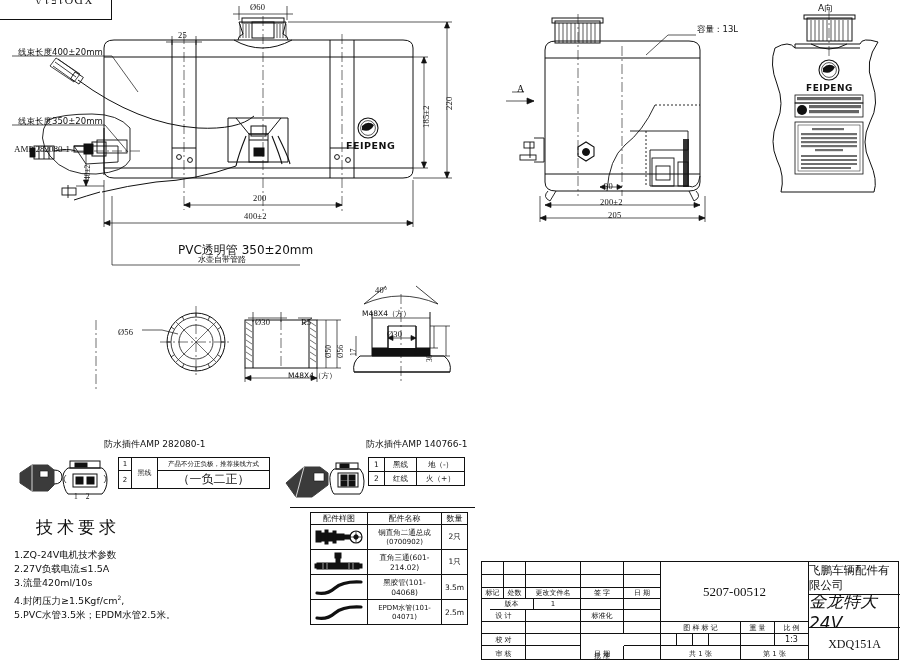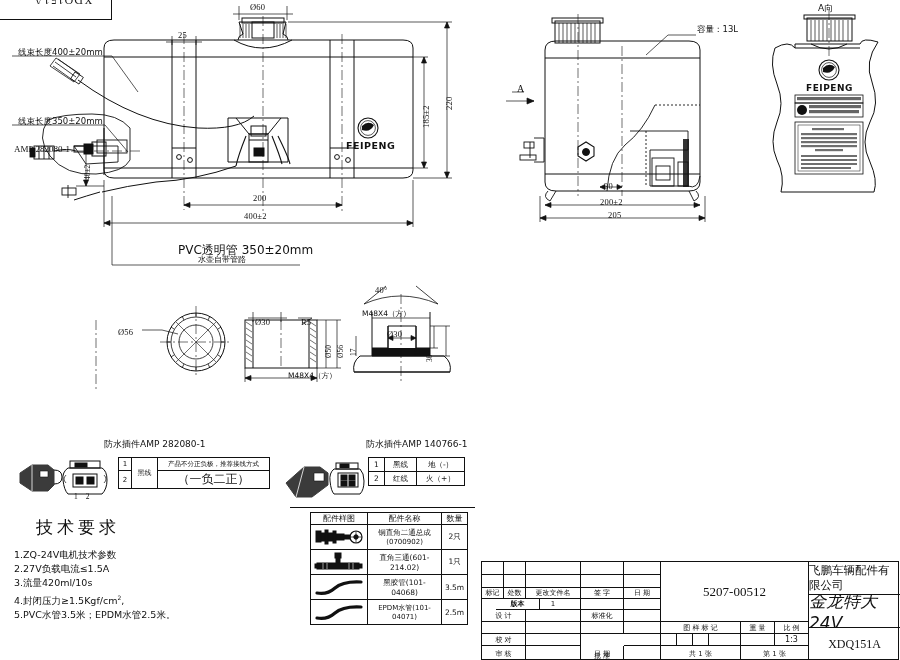--- a/index.html
+++ b/index.html
@@ -727,21 +727,21 @@
     <div class="cell" style="left:44px; top:13px; width:55px; height:13px;"></div>
     <div class="cell" style="left:99px; top:13px; width:43px; height:13px;"></div>
     <div class="cell" style="left:142px;top:13px; width:37px; height:13px;"></div>
 
     <div class="cell" style="left:0;   top:26px; width:22px; height:11px;">标记</div>
     <div class="cell" style="left:22px; top:26px; width:22px; height:11px;">处数</div>
     <div class="cell" style="left:44px; top:26px; width:55px; height:11px;">更改文件名</div>
     <div class="cell" style="left:99px; top:26px; width:43px; height:11px;">签  字</div>
     <div class="cell" style="left:142px;top:26px; width:37px; height:11px;">日  期</div>
 
-    <div class="cell" style="left:14px;   top:37px; width:44px; height:11px;font-weight:bold;">版本</div>
+    <div class="cell" style="left:8px;   top:37px; width:44px; height:11px;">版本</div>
     <div class="cell" style="left:44px; top:37px; width:55px; height:11px;">1</div>
     <div class="cell" style="left:99px; top:37px; width:43px; height:11px;"></div>
     <div class="cell" style="left:142px;top:37px; width:37px; height:11px;"></div>
 
     <div class="cell" style="left:0;   top:48px; width:44px; height:12px;">设  计</div>
     <div class="cell" style="left:44px; top:48px; width:55px; height:12px;"></div>
     <div class="cell" style="left:99px; top:48px; width:43px; height:12px;">标准化</div>
     <div class="cell" style="left:142px;top:48px; width:37px; height:12px;"></div>
 
     <div class="cell" style="left:0;   top:60px; width:44px; height:12px;"></div>

